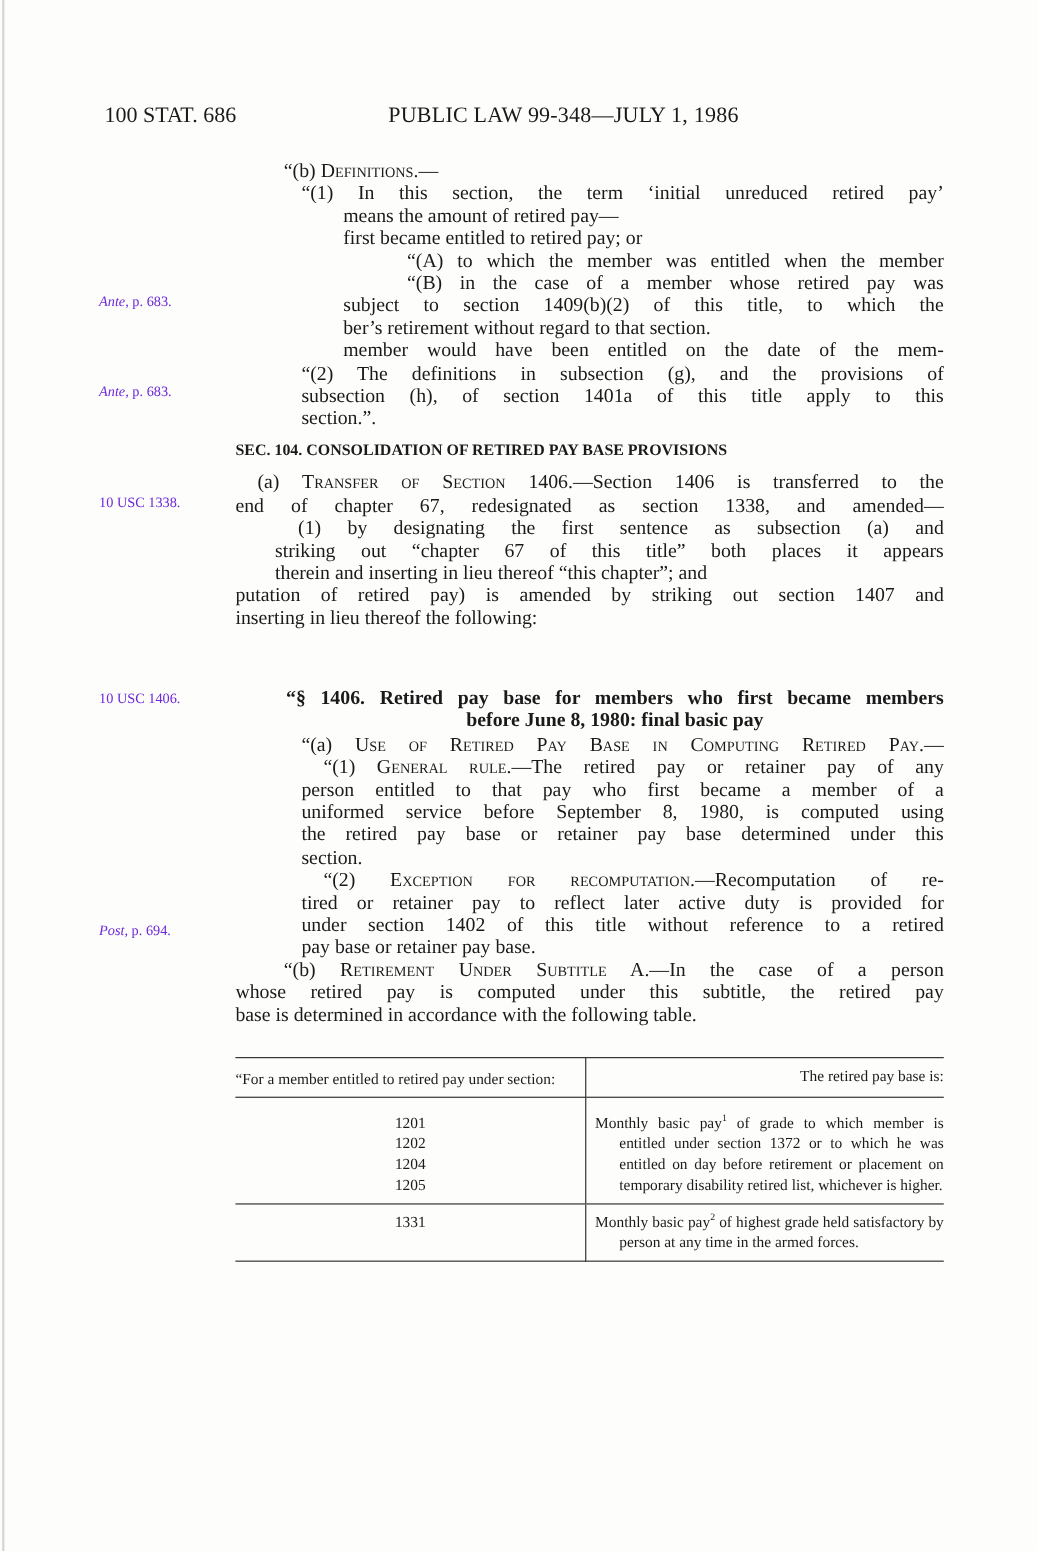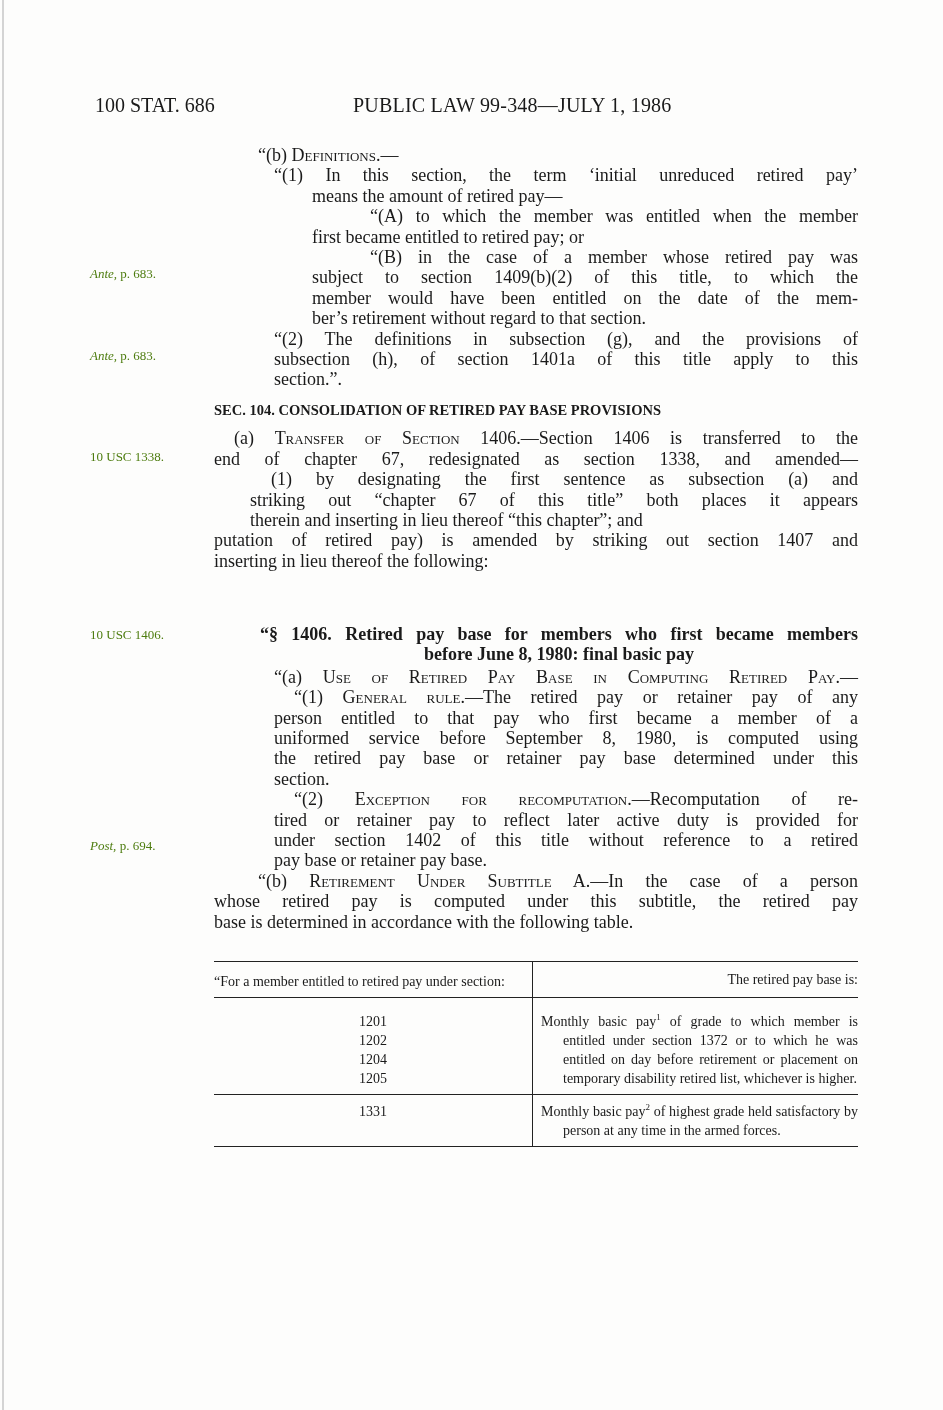--- a/index.html
+++ b/index.html
@@ -4,21 +4,21 @@
 <style>
   html, body { margin: 0; padding: 0; }
   body {
     width: 943px; height: 1410px; background: #fdfdfc; position: relative; overflow: hidden;
     font-family: "Liberation Serif", "DejaVu Serif", serif; color: #1a1a1a;
   }
   .page-edge { position: absolute; left: 2px; top: 0; width: 2px; height: 1410px; background: #d4d4d4; }
   .header { position: absolute; top: 94px; left: 95px; width: 760px; font-size: 20px; }
   .header .stat { position: absolute; left: 0; top: 0; }
   .header .title { position: absolute; left: 258px; top: 0; letter-spacing: 0.2px; }
-  .margin-note { position: absolute; left: 90px; font-size: 13px; color: #4d7c0f; }
+  .margin-note { position: absolute; left: 90px; font-size: 13px; color: #6d28d9; }
   .margin-note i { font-style: italic; }
   .body-text { position: absolute; left: 214px; width: 644px; font-size: 18px; line-height: 20.4px; }
   .line { white-space: nowrap; }
   .just { text-align: justify; text-align-last: justify; white-space: normal; }
   .sc { font-variant: small-caps; }
   .sec-head { font-weight: bold; font-size: 14.5px; font-variant: normal; letter-spacing: 0; }
   .bold-head { font-weight: bold; }
   table.pay-table {
     position: absolute; left: 214px; top: 961px; width: 644px; border-collapse: collapse;
     font-size: 14px; line-height: 19px;
@@ -51,28 +51,28 @@
 <div class="margin-note" style="top:627px"><i></i><span>10 USC 1406.</span></div>
 <div class="margin-note" style="top:838px"><i>Post,</i><span> p. 694.</span></div>
 
 <div class="body-text" style="top:145px">
   <div class="line" style="padding-left:44px"><span>“(b) </span><span class="sc">Definitions.</span><span>—</span></div>
   <div>
     <div class="line just" style="margin-left:60px">“(1) In this section, the term ‘initial unreduced retired pay’</div>
     <div class="line" style="margin-left:98px">means the amount of retired pay—</div>
   </div>
   <div>
+    <div class="line" style="margin-left:98px">first became entitled to retired pay; or</div>
     <div class="line just" style="margin-left:156px">“(A) to which the member was entitled when the member</div>
-    <div class="line" style="margin-left:98px">first became entitled to retired pay; or</div>
   </div>
   <div>
     <div class="line just" style="margin-left:156px">“(B) in the case of a member whose retired pay was</div>
     <div class="line just" style="margin-left:98px">subject to section 1409(b)(2) of this title, to which the</div>
+    <div class="line" style="margin-left:98px">ber’s retirement without regard to that section.</div>
     <div class="line just" style="margin-left:98px">member would have been entitled on the date of the mem-</div>
-    <div class="line" style="margin-left:98px">ber’s retirement without regard to that section.</div>
   </div>
   <div>
     <div class="line just" style="margin-left:60px">“(2) The definitions in subsection (g), and the provisions of</div>
     <div class="line just" style="margin-left:60px">subsection (h), of section 1401a of this title apply to this</div>
     <div class="line" style="margin-left:60px">section.”.</div>
   </div>
 </div>
 
 <div class="body-text" style="top:400px">
   <div class="line sec-head" style="padding-left:0">SEC. 104. CONSOLIDATION OF RETIRED PAY BASE PROVISIONS</div>

